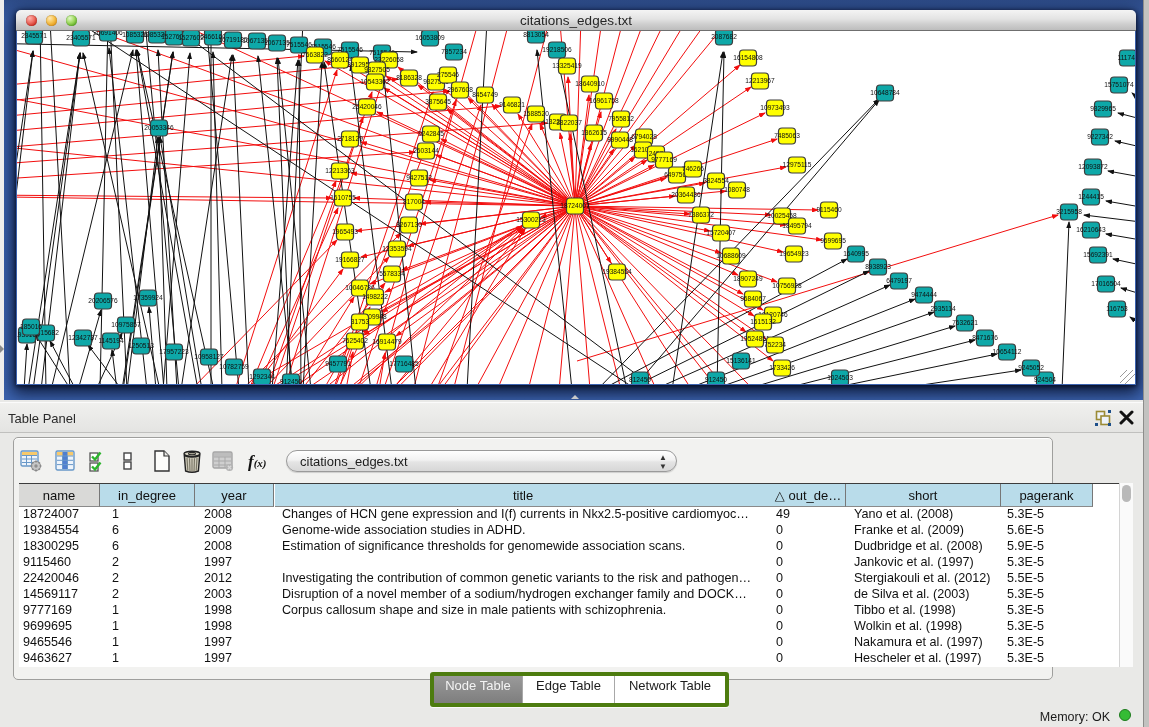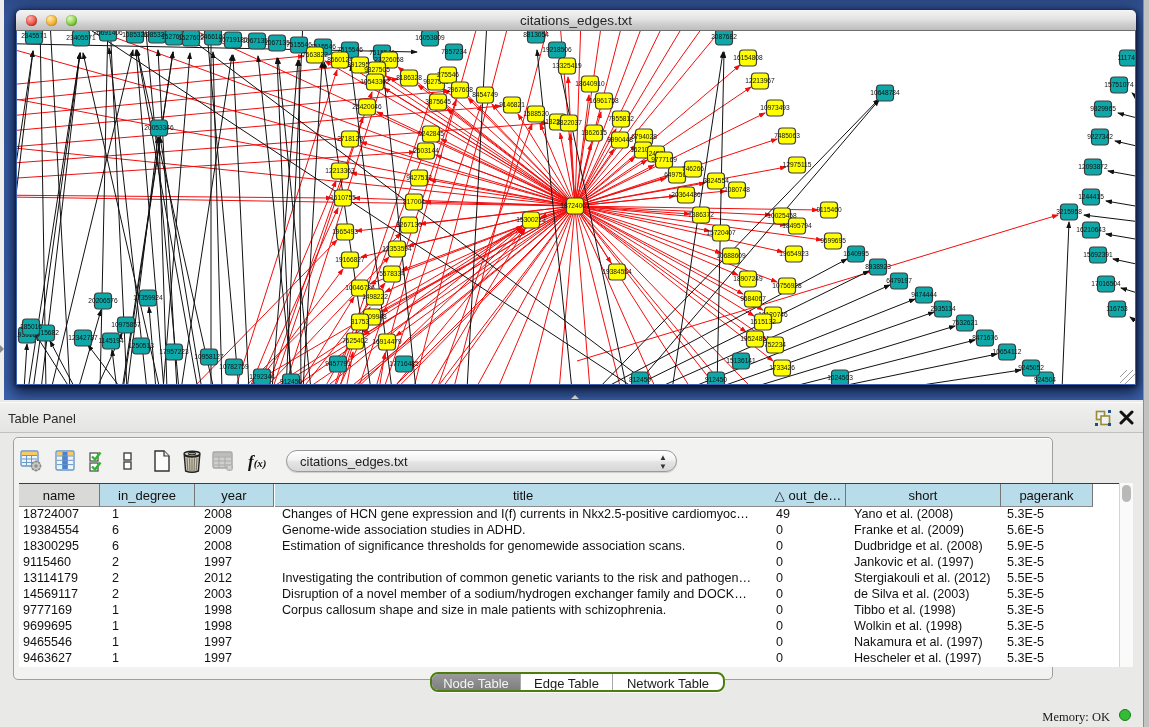--- a/index.html
+++ b/index.html
@@ -24,25 +24,25 @@
  background:linear-gradient(#ffffff,#f2f2f2 45%,#e4e4e4 55%,#d7d7d7);box-shadow:0 1px 1px rgba(0,0,0,.15);}
 #combo .t{position:absolute;left:13px;top:3px;font-size:13px;color:#1d1d1d;}
 #combo .arr{position:absolute;right:9px;top:2px;font-size:8px;color:#333;line-height:9px;text-align:center}
 #tbl{position:absolute;left:5px;top:45px;width:1100px;height:184px;background:#fff;border-top:1px solid #3c3c3c;}
 .hdr{position:absolute;top:0;height:23px;border-bottom:1px solid #8a8a8a;border-right:1px solid #777;
  background:#b9dcea;font-size:13px;color:#111;text-align:center;line-height:23px;}
 .row{position:absolute;height:16px;font-size:12.6px;color:#101010;white-space:nowrap;}
 .c{position:absolute;top:0;overflow:hidden}
 #vscroll{position:absolute;left:1105px;top:45px;width:14px;height:184px;background:#fafafa;border-left:1px solid #d4d4d4;}
 #vscroll .thumb{position:absolute;left:2px;top:2px;width:9px;height:17px;background:#b9b9b9;border-radius:5px;}
-#tabs{position:absolute;left:430px;top:272px;height:20px;border:2px solid #4d7c0f;border-radius:8px;background:#fff;
+#tabs{position:absolute;left:430px;top:272px;height:35px;border:4px solid #4d7c0f;border-radius:3px;background:#fff;
  box-shadow:0 1px 0 rgba(255,255,255,.8);display:flex;overflow:hidden}
 #tabs .tab{font-size:13px;color:#1c1c1c;border-right:1px solid #a8a8a8;height:100%;line-height:20px;white-space:nowrap;text-align:center}
 #tabs .sel{background:linear-gradient(#9a9a9a,#7e7e7e);color:#f4f4f4;}
-#status{position:absolute;left:0;top:300px;width:1143px;height:27px;font-family:Liberation Serif, serif;}
+#status{position:absolute;left:0;top:300px;width:1143px;height:27px;}
 #status .t{position:absolute;right:33px;top:10px;font-size:12.5px;color:#1a1a1a;}
 #status .dot{position:absolute;right:12px;top:9px;width:12px;height:12px;border-radius:50%;background:#35bc35;border:1.5px solid #1c7a1c;}
 #rightstrip{position:absolute;right:0;top:0;width:6px;height:727px;background:#c2c2c0;border-left:1px solid #8d8d8b;}
 #fl{position:absolute;top:0;left:0;width:4px;height:400px;background:#efeeec}
 </style></head><body>
 <div id="deskwrap">
     <div id="desk"></div>
     <div id="win">
       <div id="titlebar">
         <span class="t">citations_edges.txt</span>
@@ -958,21 +958,21 @@
         </div>
         <div class="row" style="left:0;top:71px;width:1100px">
           <span class="c" style="left:4px;width:77px">9115460</span>
           <span class="c" style="left:93px;width:83px">2</span>
           <span class="c" style="left:185px;width:70px">1997</span>
           <span class="c" style="left:757px;width:70px">0</span>
           <span class="c" style="left:835px;width:147px">Jankovic et al. (1997)</span>
           <span class="c" style="left:988px;width:86px">5.3E-5</span>
         </div>
         <div class="row" style="left:0;top:87px;width:1100px">
-          <span class="c" style="left:4px;width:77px">13114179</span>
+          <span class="c" style="left:4px;width:77px">22420046</span>
           <span class="c" style="left:93px;width:83px">2</span>
           <span class="c" style="left:185px;width:70px">2012</span>
           <span class="c" style="left:263px;width:489px">Investigating the contribution of common genetic variants to the risk and pathogen…</span>
           <span class="c" style="left:757px;width:70px">0</span>
           <span class="c" style="left:835px;width:147px">Stergiakouli et al. (2012)</span>
           <span class="c" style="left:988px;width:86px">5.5E-5</span>
         </div>
         <div class="row" style="left:0;top:103px;width:1100px">
           <span class="c" style="left:4px;width:77px">14569117</span>
           <span class="c" style="left:93px;width:83px">2</span>

